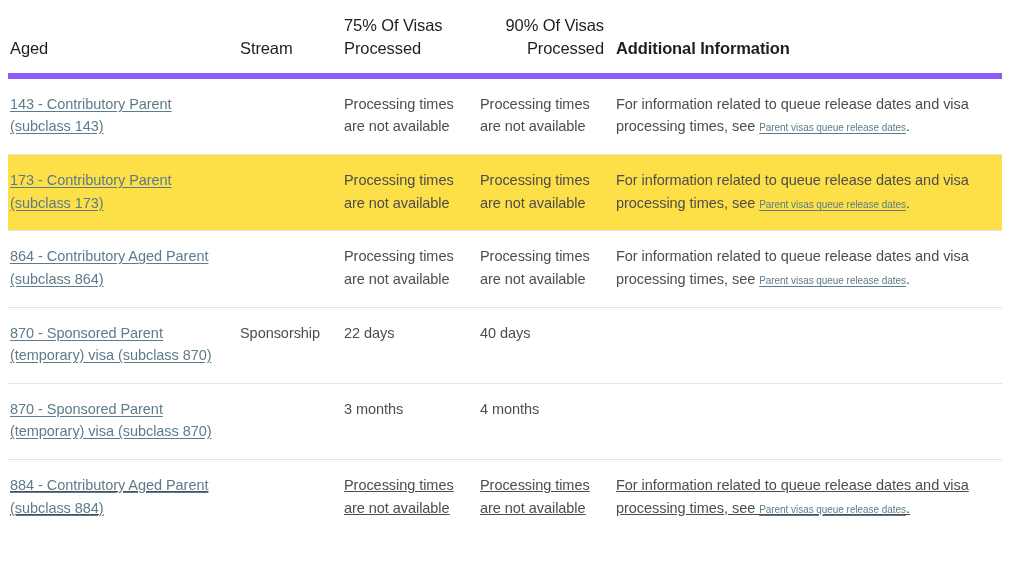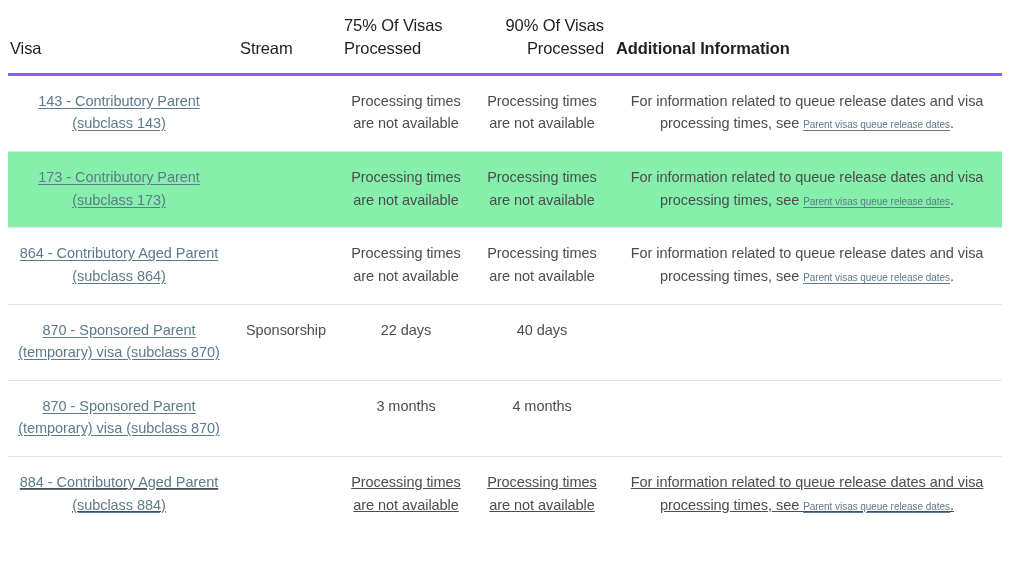--- a/index.html
+++ b/index.html
@@ -34,42 +34,41 @@
   table.visa-table col.c-addl      { width: 388px; }
 
   thead th {
     text-align: left;
     vertical-align: bottom;
     font-size: 16.5px;
     font-weight: 400;
     line-height: 1.42;
     color: #1f1f1f;
     padding: 14px 10px 12px 0;
-    border-bottom: 3px solid #8b5cf6;
+    border-bottom: 6px solid #8b5cf6;
     letter-spacing: -0.1px;
   }
   thead th.h-visa   { padding-left: 2px; }
   thead th.h-stream { padding-left: 2px; }
   thead th.h-p75    { padding-left: 2px; }
   thead th.h-p90    { padding-left: 2px; text-align: right; }
   thead th.h-addl   { padding-left: 2px; font-weight: bold; }
 
   tbody td {
     vertical-align: top;
     font-size: 14.5px;
     line-height: 1.56;
     color: #4d4d4d;
     padding: 14px 10px 16px 2px;
     border-bottom: 1px solid #e4e4e4;
     letter-spacing: -0.05px;
-    text-align: center;
   }
 
   tbody tr.alt td {
-    background: #86efac;
+    background: #fde047;
   }
 
   tbody tr.no-border-bottom td {
     border-bottom: none;
     text-decoration: underline;
   }
 
   a.visa-link,
   a.info-link {
     color: #5d7b8a;
@@ -105,21 +104,21 @@
   <table class="visa-table">
     <colgroup>
       <col class="c-visa">
         <col class="c-stream">
         <col class="c-p75">
         <col class="c-p90">
         <col class="c-addl">
     </colgroup>
     <thead>
       <tr>
-        <th class="h-visa">Visa</th>
+        <th class="h-visa">Aged</th>
         <th class="h-stream">Stream</th>
         <th class="h-p75">75% Of Visas Processed</th>
         <th class="h-p90">90% Of Visas Processed</th>
         <th class="h-addl">Additional Information</th>
       </tr>
     </thead>
     <tbody id="table-body">
         <tr>
           <td class="cell-visa"><a class="visa-link">143 - Contributory Parent (subclass 143)</a></td>
           <td class="cell-stream"></td>

